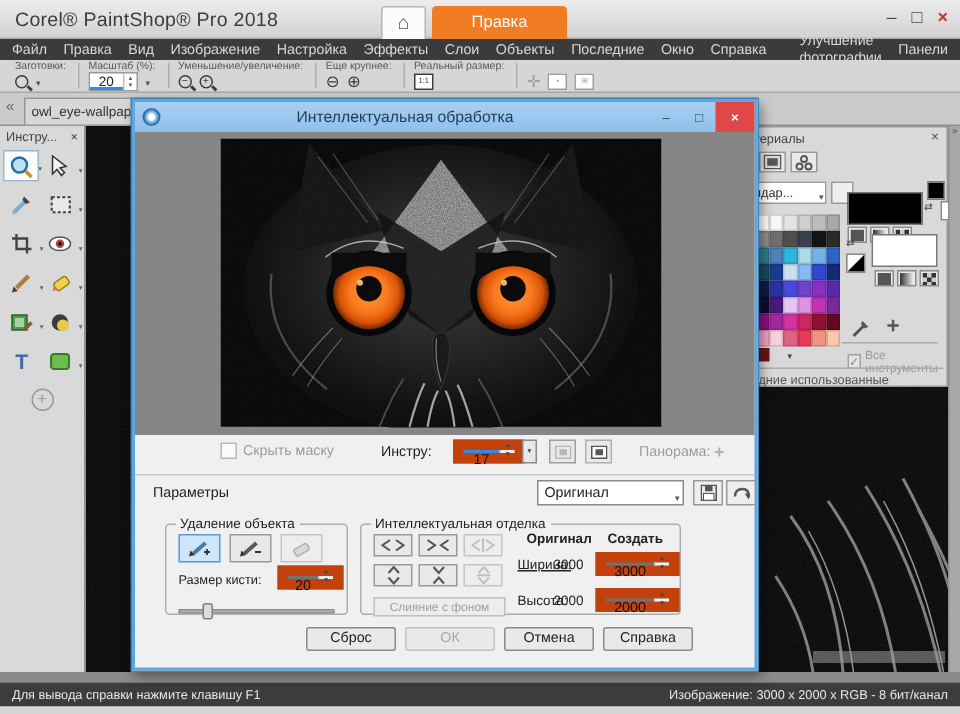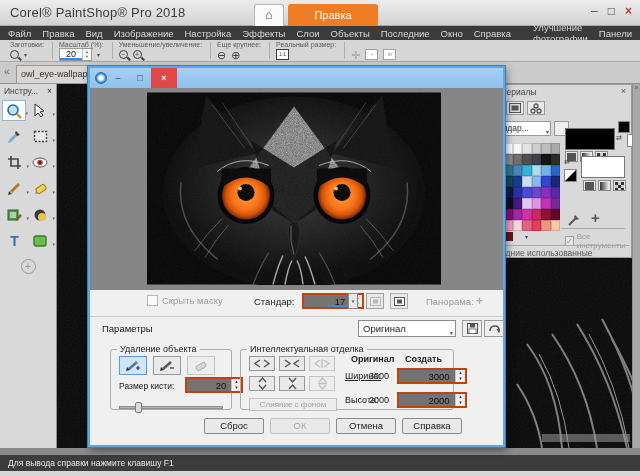--- a/index.html
+++ b/index.html
@@ -128,21 +128,21 @@
   .dbtn.close { width:26px; background:#e04848; color:#fff; font-weight:bold; }
   .dbody { position:relative; width:413px; height:318px; }
   .preview { position:absolute; left:0; top:0; width:413px; height:202px; background:#868686; overflow:hidden; }
   .owl { position:absolute; left:57px; top:4px; width:294px; height:193px; }
 
   .dcontrols { position:absolute; left:0; top:202px; width:413px; height:24px; }
   .hidemask { position:absolute; left:57px; top:5px; display:flex; gap:4px; align-items:center; }
   .hidemask .cb { width:11px; height:11px; background:#fafafa; border:1px solid #b8b8b8; }
   .hidemask .lbl { font-size:9.5px; color:#9c9c9c; }
   .scalelbl { position:absolute; left:164px; top:6px; font-size:9.5px; color:#222; }
-  .dspin { position:absolute; display:inline-flex; background:#737373; border:2px solid #c2410c; height:16px;padding-left:24px; }
+  .dspin { position:absolute; display:inline-flex; background:#737373; border:7px solid #c2410c; height:16px; }
   .dspin .v { font-size:9.5px; color:#111; text-align:center; line-height:14px; }
   .dspin .arr { display:flex; flex-direction:column; justify-content:center; width:10px;
     border-left:1px solid #c4c4c4; font-size:5px; color:#444; text-align:center; line-height:1.15; background:#efefef; }
   .scalespin { left:212px; top:3px; } .scalespin .v { width:24px; border-bottom:2px solid #2d8ceb; }
   .scaledd { position:absolute; left:258px; top:3px; width:10px; height:16px; border:1px solid #8a8a8a;
     background:#e8e8e8; font-size:5px; text-align:center; line-height:15px; color:#444; }
   .fitbtn { position:absolute; top:3px; width:18px; height:16px; border:1px solid #b0b0b0; background:#e9e9e9;
     display:flex; align-items:center; justify-content:center; }
   .panlbl { position:absolute; left:336px; top:6px; font-size:9.5px; color:#9c9c9c; }
   .panbtn { position:absolute; left:386px; top:4px; font-size:12px; color:#b0b0b0; font-weight:bold; }
@@ -566,20 +566,21 @@
     </div>
     <div class="msep2"></div>
     <span class="recent">Последние использованные</span>
   </div>
 
   <div class="rightbar">»</div>
 
   <div class="dialog">
     <div class="dtitle">
       <span class="dicon"></span>
+      <span class="dtext">Интеллектуальная обработка</span>
       <span class="dbtns">
         <span class="dbtn">–</span>
         <span class="dbtn">□</span>
         <span class="dbtn close">×</span>
       </span>
     </div>
 
     <div class="dbody">
 
       <div class="preview">
@@ -660,21 +661,21 @@
           </g>
           <rect width="588" height="384" fill="#9a9a9a" filter="url(#ogr697)" opacity="0.2"></rect>
         </svg>
       </div>
 
       <div class="dcontrols">
         <span class="hidemask">
           <span class="cb"></span>
           <span class="lbl">Скрыть маску</span>
         </span>
-        <span class="scalelbl">Стандар:</span>
+        <span class="scalelbl">Инстру:</span>
         <span class="dspin scalespin">
           <span class="v">17</span>
           <span class="arr">▴<br>▾</span>
         </span>
         <span class="scaledd">▾</span>
         <span class="fitbtn grayicon" style="left:276px;">
           <svg width="11" height="9">
               <rect x="0.5" y="0.5" width="10" height="8" fill="none" stroke="#b8b8b8"></rect>
               <rect x="3" y="2.5" width="5" height="4" fill="#b8b8b8"></rect>
             </svg>
@@ -797,15 +798,16 @@
         <div class="pushbtn" style="left:114px;">Сброс</div>
         <div class="pushbtn dis" style="left:180px;">ОК</div>
         <div class="pushbtn" style="left:246px;">Отмена</div>
         <div class="pushbtn" style="left:312px;">Справка</div>
       </div>
     </div>
   </div>
 
   <div class="statusbar">
     <span>Для вывода справки нажмите клавишу F1</span>
+    <span>Изображение:  3000 x 2000 x RGB - 8 бит/канал</span>
   </div>
   <div class="bottomedge"></div>
 </div>
 
 </body></html>

